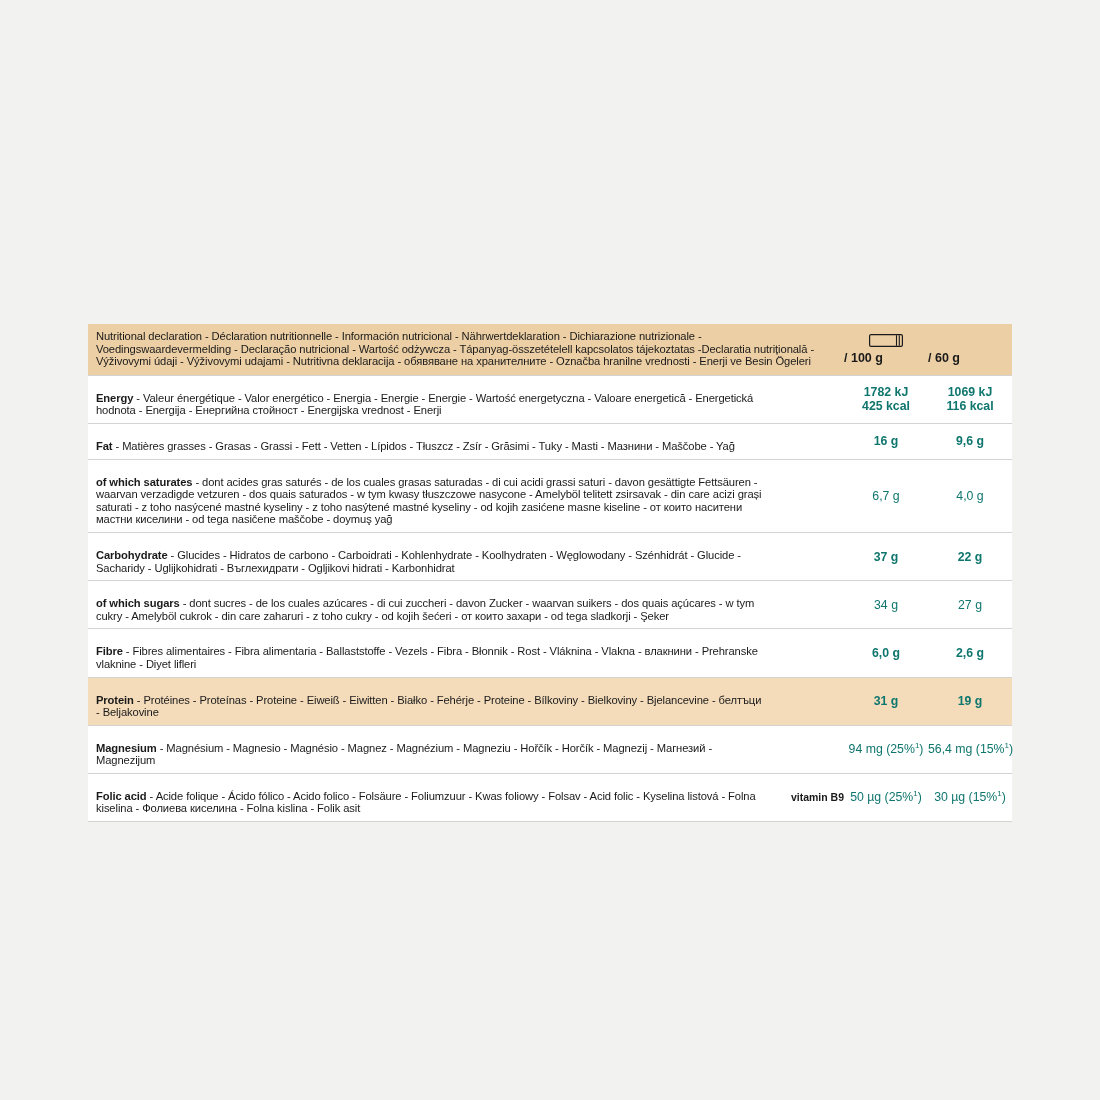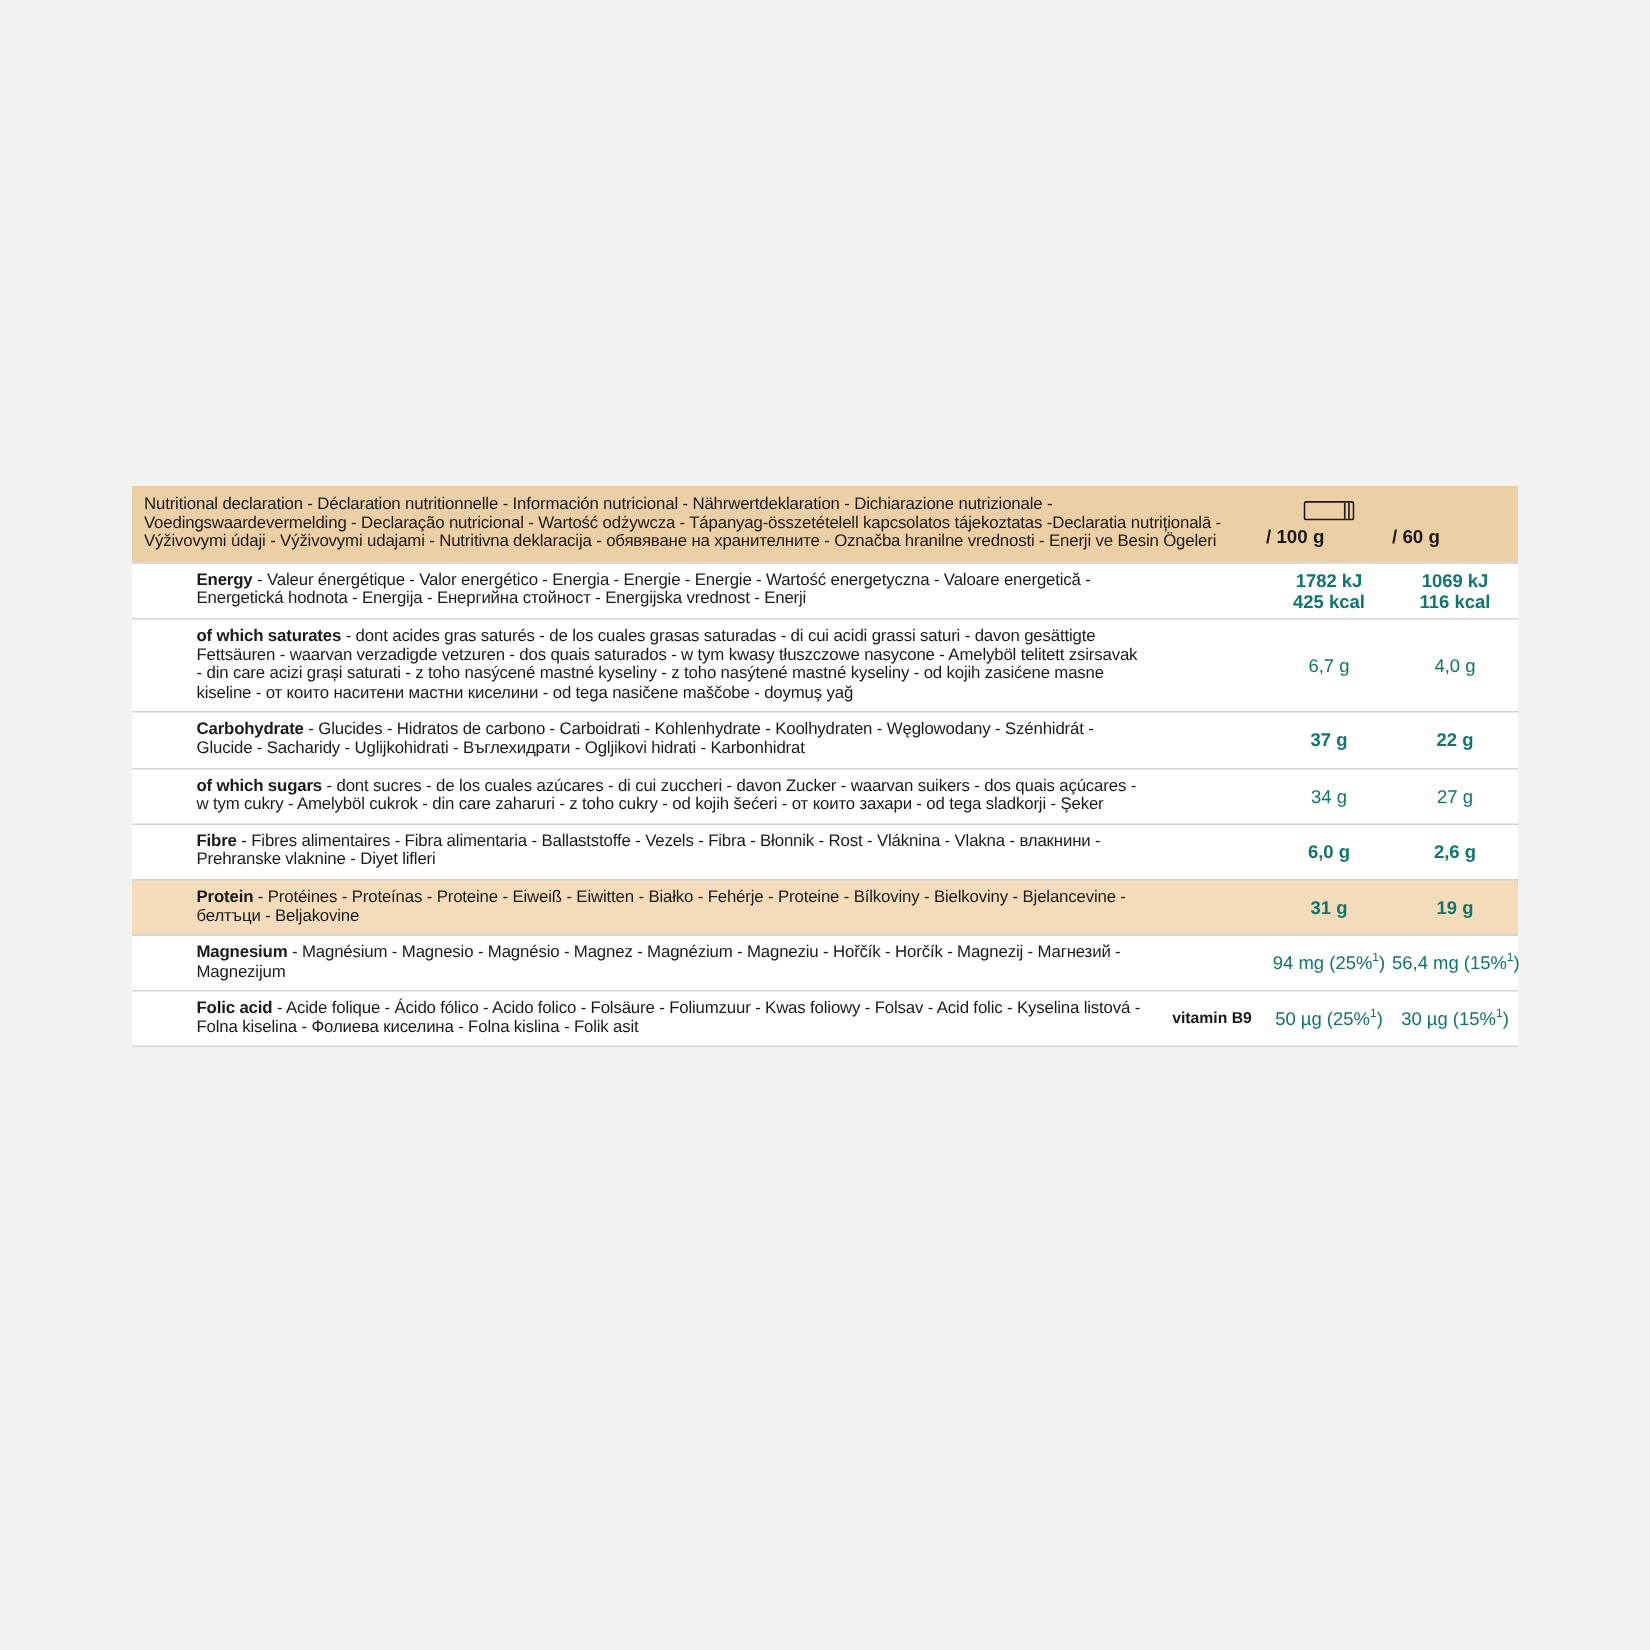--- a/index.html
+++ b/index.html
@@ -37,37 +37,36 @@
   tr.header-row td {
     background: #eccfa4;
     border-bottom: 1px solid #d3d3d1;
   }
 
   tr.highlight td {
     background: #f4dcbb;
   }
 
   .lang-cell {
-    padding: 5px 8px 6px 8px;
+    padding: 16px 8px 6px 8px;
     font-size: 11.2px;
     line-height: 12.6px;
     color: #1a1a1a;
     letter-spacing: -0.1px;
-    margin-left: 35px;
   }
 
   .lang-cell b {
     font-weight: bold;
   }
 
   .vit-cell {
     font-size: 10.5px;
     font-weight: bold;
     color: #1a1a1a;
-    text-align: center;
+    text-align: right;
     padding-right: 6px;
     white-space: nowrap;
   }
 
   .val-cell {
     text-align: center;
     font-size: 12.3px;
     color: #0f766e;
     line-height: 14px;
     padding: 4px 2px;
@@ -153,20 +152,32 @@
             <span class="energy-line">1782 kJ</span>
             <span class="energy-line">425 kcal</span>
           </td>
           <td class="val-cell bold">
             <span class="energy-line">1069 kJ</span>
             <span class="energy-line">116 kcal</span>
           </td>
         </tr>
         <tr>
           <td>
+            <div class="lang-cell"><b>Fat</b> - Matières grasses - Grasas - Grassi - Fett - Vetten - Lípidos - Tłuszcz - Zsír - Grăsimi - Tuky - Masti - Мазнини - Maščobe - Yağ</div>
+          </td>
+          <td class="vit-cell"></td>
+          <td class="val-cell bold">
+            <span class="energy-line">16 g</span>
+          </td>
+          <td class="val-cell bold">
+            <span class="energy-line">9,6 g</span>
+          </td>
+        </tr>
+        <tr>
+          <td>
             <div class="lang-cell"><b>of which saturates</b> - dont acides gras saturés - de los cuales grasas saturadas  - di cui acidi grassi saturi - davon gesättigte Fettsäuren -  waarvan verzadigde vetzuren - dos quais saturados - w tym kwasy tłuszczowe nasycone - Amelyböl telitett zsirsavak - din care acizi grași saturati - z toho nasýcené mastné kyseliny - z toho nasýtené mastné kyseliny - od kojih zasićene masne kiseline - от които наситени мастни киселини - od tega nasičene maščobe - doymuş yağ</div>
           </td>
           <td class="vit-cell"></td>
           <td class="val-cell">
             <span class="energy-line">6,7 g</span>
           </td>
           <td class="val-cell">
             <span class="energy-line">4,0 g</span>
           </td>
         </tr>

